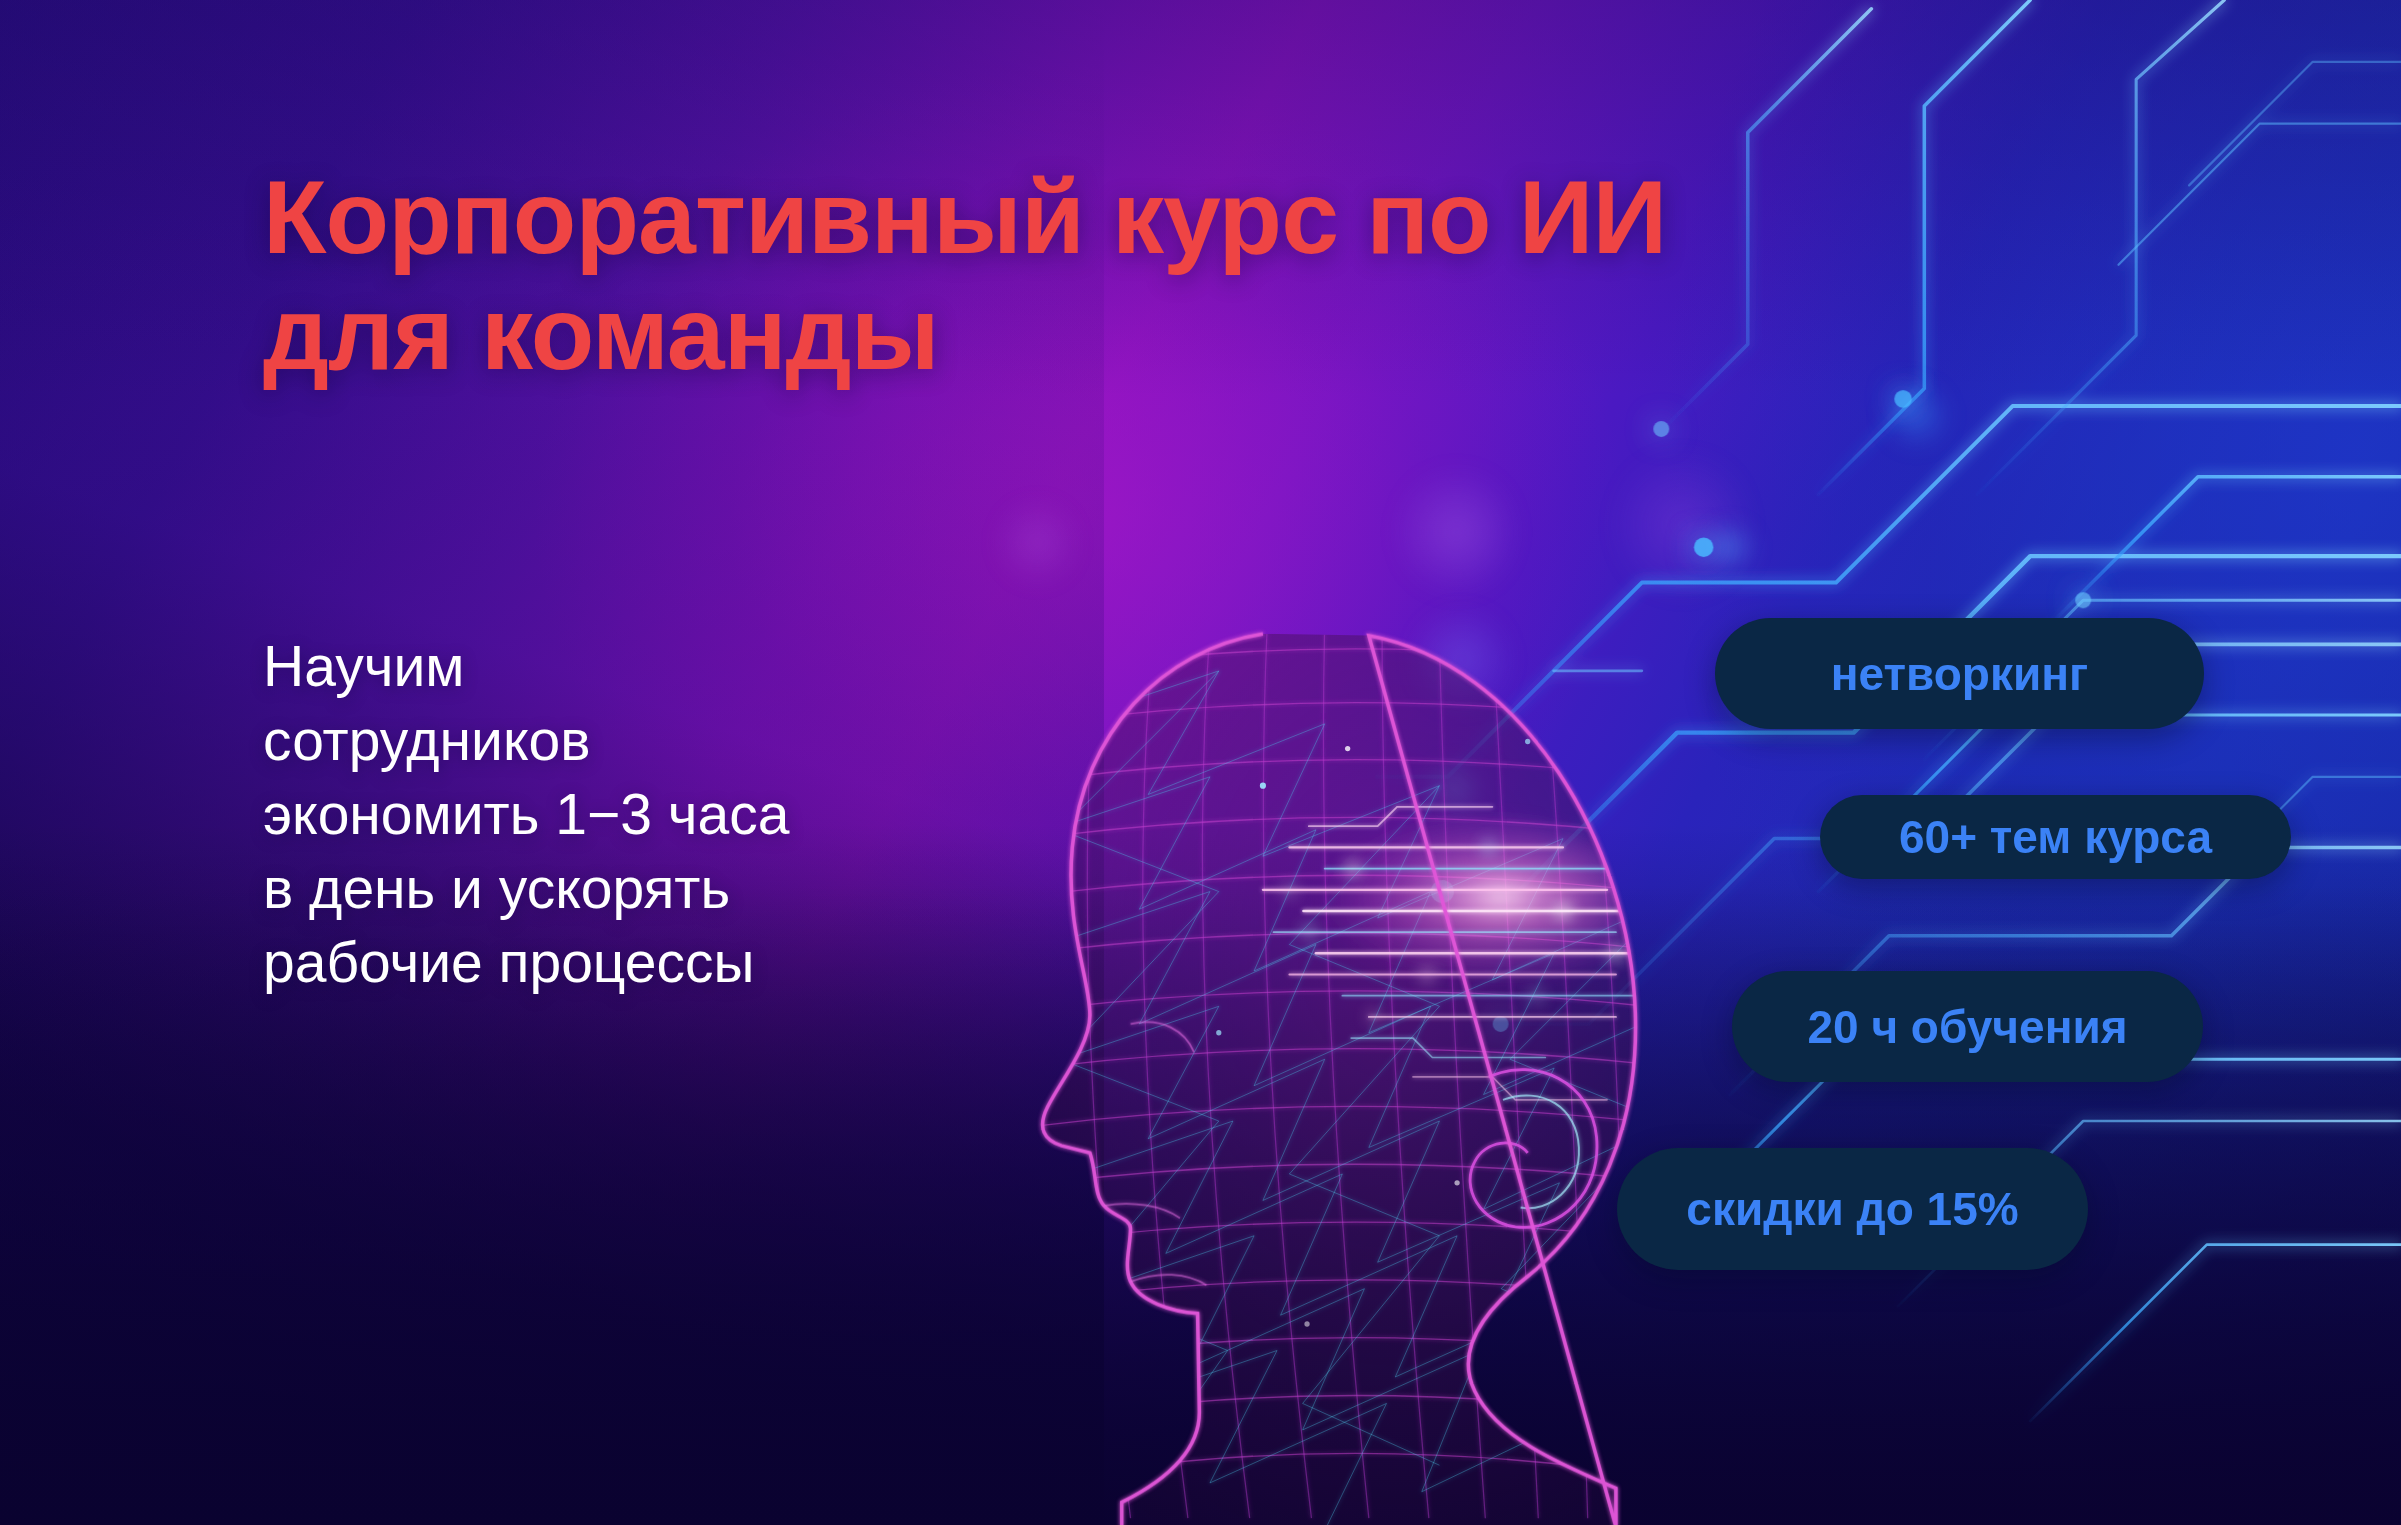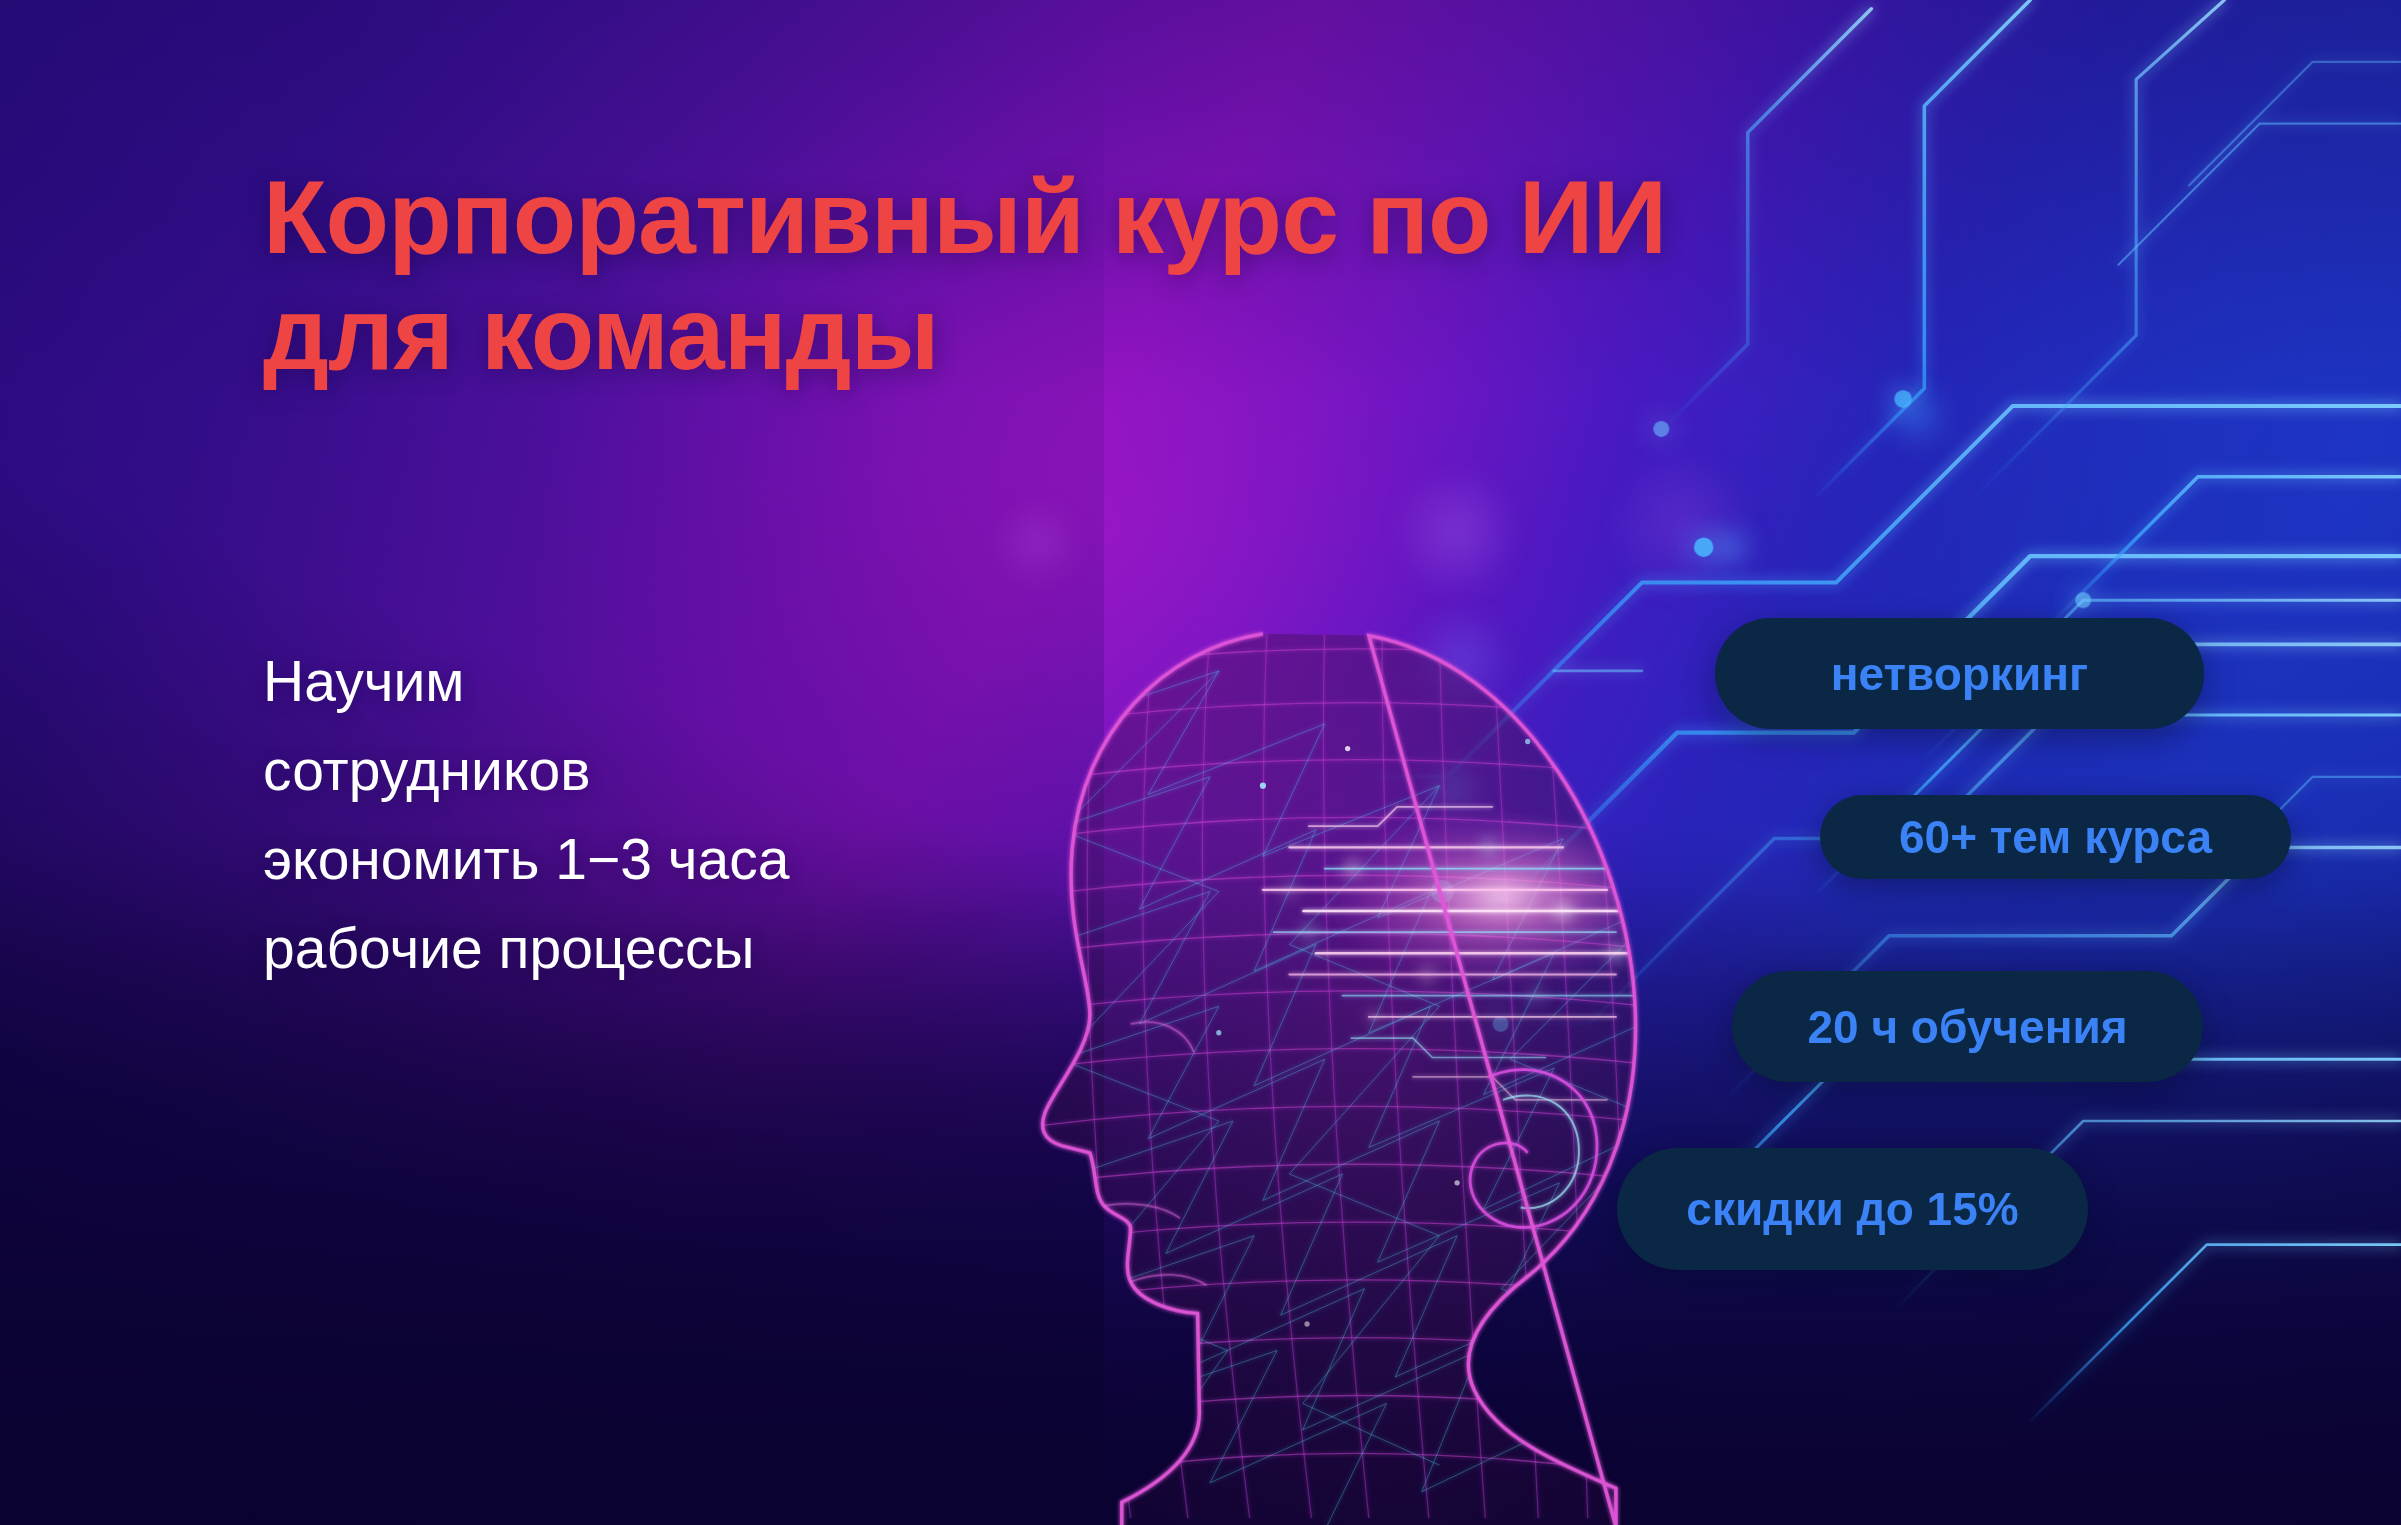--- a/index.html
+++ b/index.html
@@ -92,21 +92,21 @@
   }
   .headline .ln { display:block; }
 
   .subtitle {
     position:absolute; left:263px; top:629px;
     width:742px;
     font-size:57px; font-weight:400; line-height:1.30;
     color:#ffffff;
     text-shadow:0 2.6px 16px rgba(20,0,60,0.40);
   }
-  .subtitle .ln { display:block;margin-top:15px; }
+  .subtitle .ln { display:block; }
 
   
   .pill {
     position:absolute;
     display:flex; align-items:center; justify-content:center;
     background:#0a2745;
     border-radius:882px;
     color:#3b82f6;
     font-weight:700;
     white-space:nowrap;
@@ -374,20 +374,21 @@
 
   <h1 class="headline">
     <span class="ln">Корпоративный курс по ИИ</span>
     <span class="ln">для команды</span>
   </h1>
 
   <p class="subtitle">
     <span class="ln">Научим</span>
     <span class="ln">сотрудников</span>
     <span class="ln">экономить 1−3 часа</span>
+    <span class="ln">в день и ускорять</span>
     <span class="ln">рабочие процессы</span>
   </p>
 
   <div class="pill pill-0">нетворкинг</div>
   <div class="pill pill-1">60+ тем курса</div>
   <div class="pill pill-2">20 ч обучения</div>
   <div class="pill pill-3">скидки до 15%</div>
 
 </div>
 

